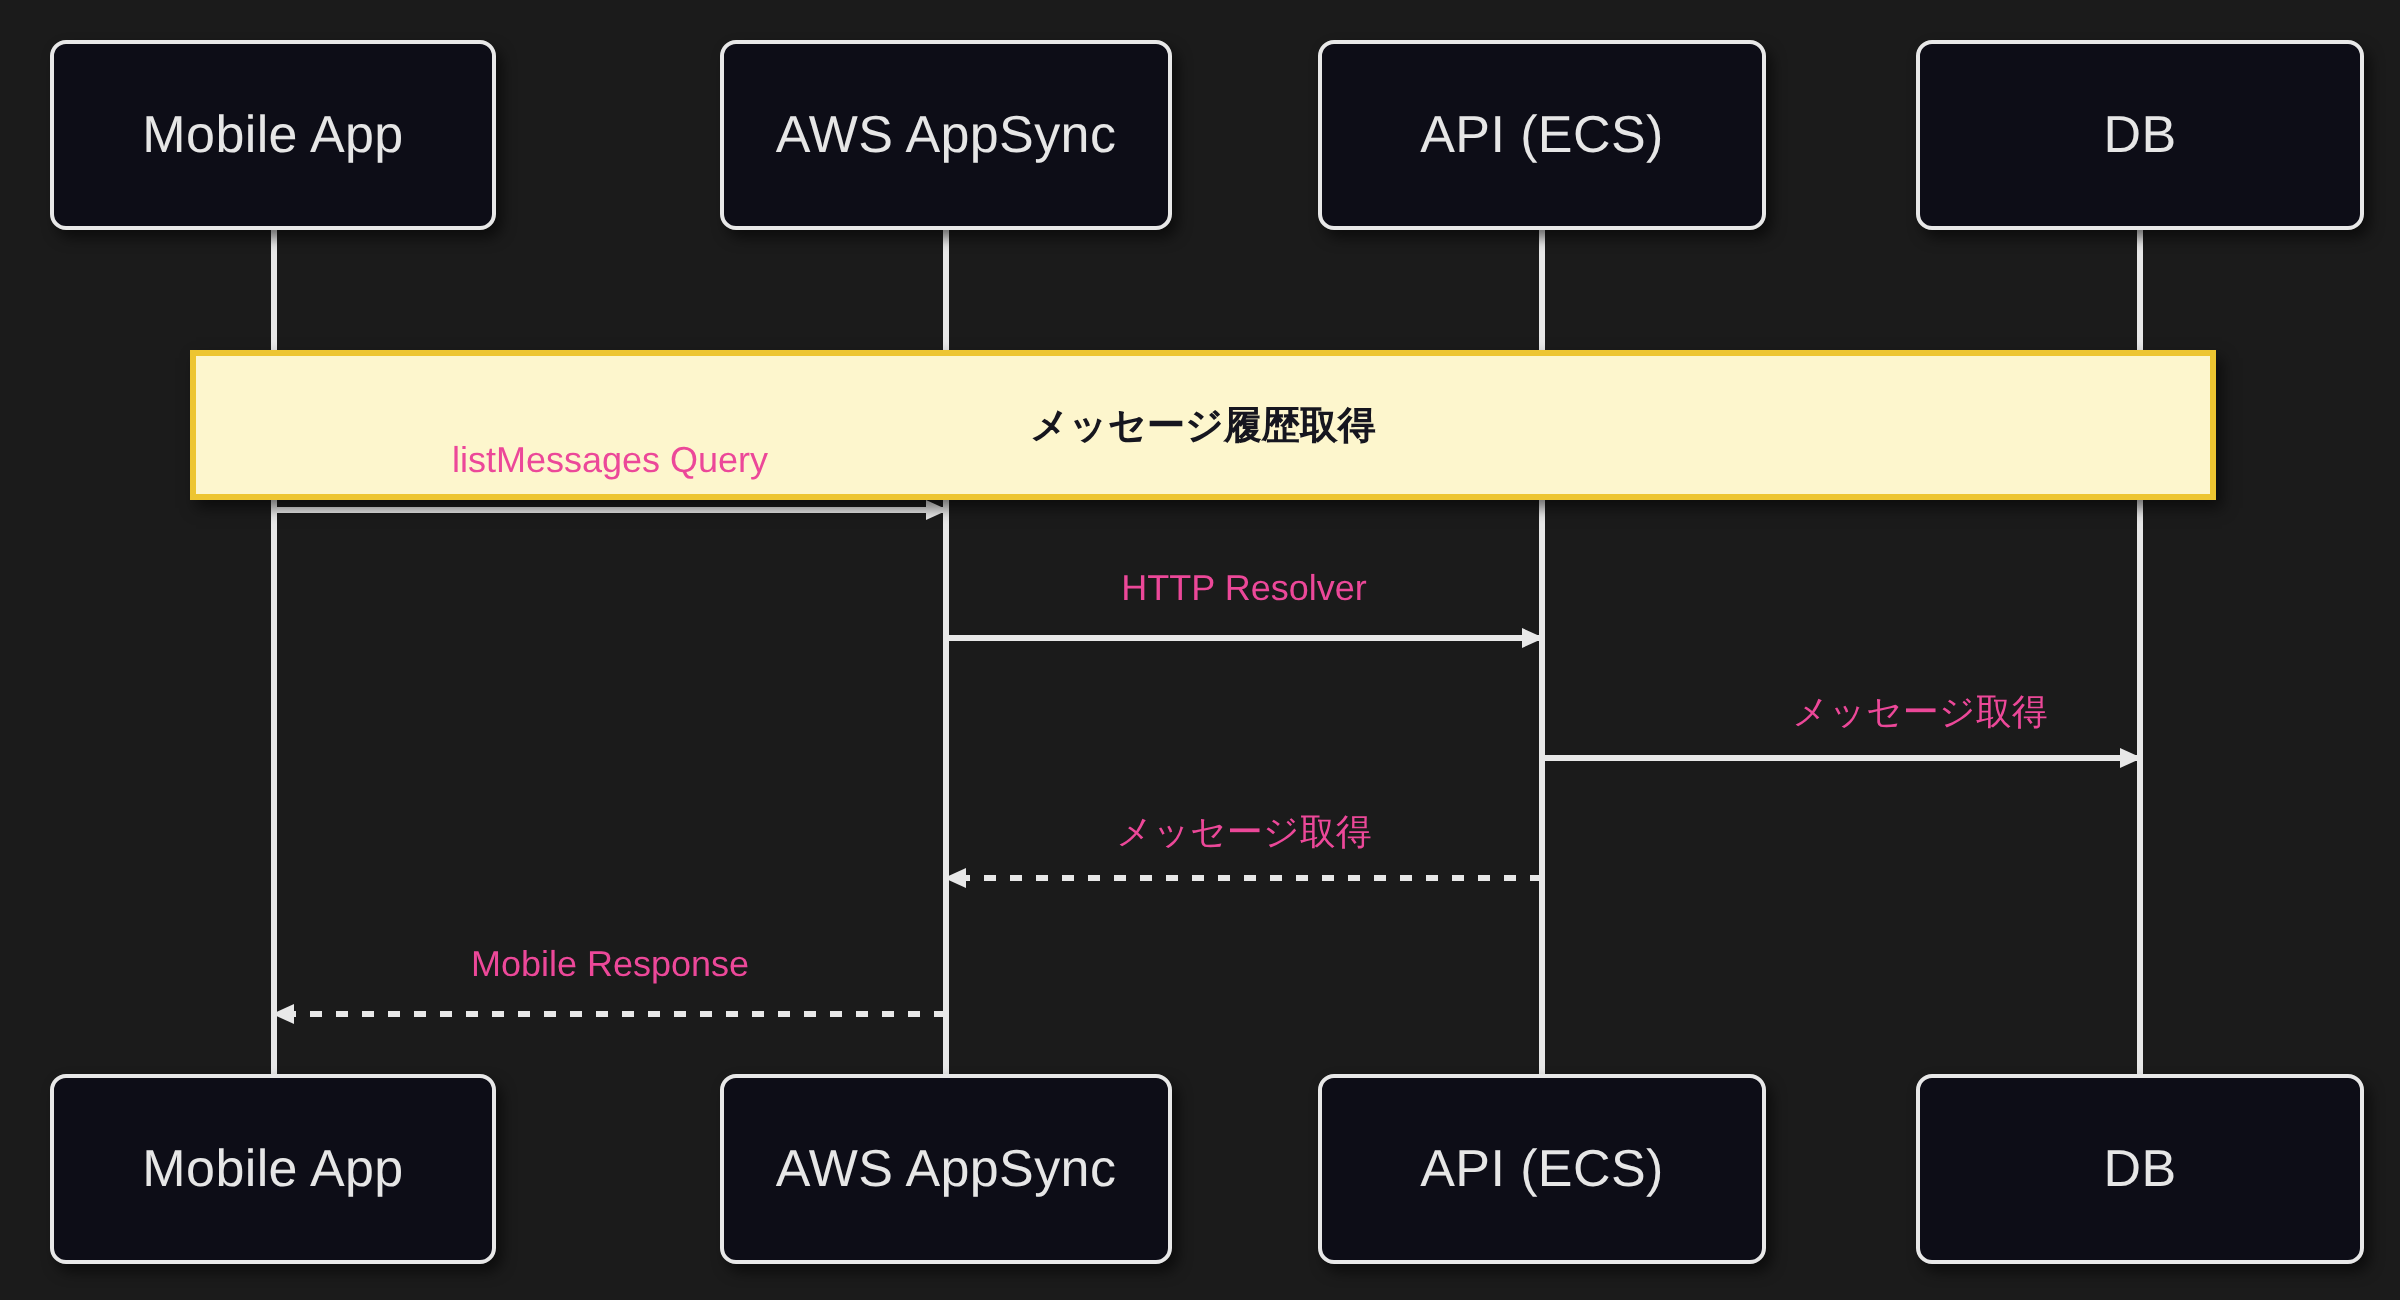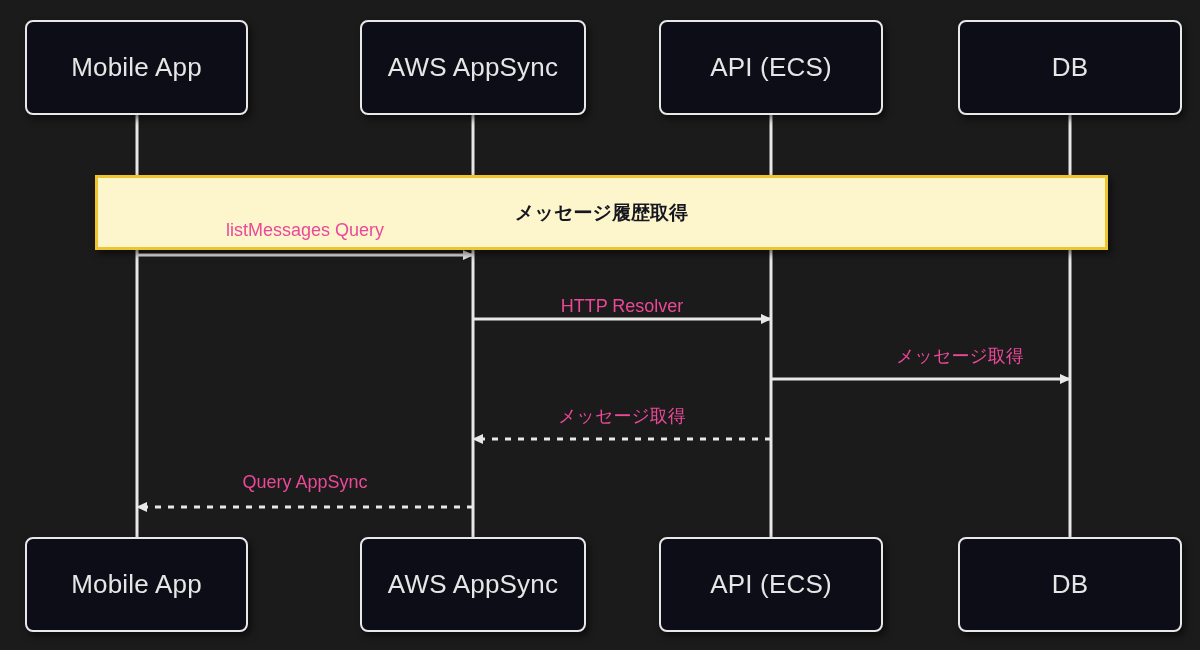--- a/index.html
+++ b/index.html
@@ -105,24 +105,24 @@
   </div>
   <div class="actor-box" style="left:958px; top:20px; width:224px; height:95px;">
     <span class="actor-label">DB</span>
   </div>
 
   <div class="note-banner" style="left:95px; top:131px; width:1013px; height:75px;margin-top:44px;">
     <span class="note-label">メッセージ履歴取得</span>
   </div>
 
   <div class="msg-label" style="left:305px; top:220px;">listMessages Query</div>
-  <div class="msg-label" style="left:622px; top:296px;">HTTP Resolver</div>
+  <div class="msg-label" style="left:622px; top:284px;">HTTP Resolver</div>
   <div class="msg-label" style="left:960px; top:344px;">メッセージ取得</div>
   <div class="msg-label" style="left:622px; top:404px;">メッセージ取得</div>
-  <div class="msg-label" style="left:305px; top:472px;">Query AppSync</div>
+  <div class="msg-label" style="left:305px; top:472px;">Mobile Response</div>
 
   <div class="actor-box" style="left:25px; top:537px; width:223px; height:95px;">
     <span class="actor-label">Mobile App</span>
   </div>
   <div class="actor-box" style="left:360px; top:537px; width:226px; height:95px;">
     <span class="actor-label">AWS AppSync</span>
   </div>
   <div class="actor-box" style="left:659px; top:537px; width:224px; height:95px;">
     <span class="actor-label">API (ECS)</span>
   </div>

